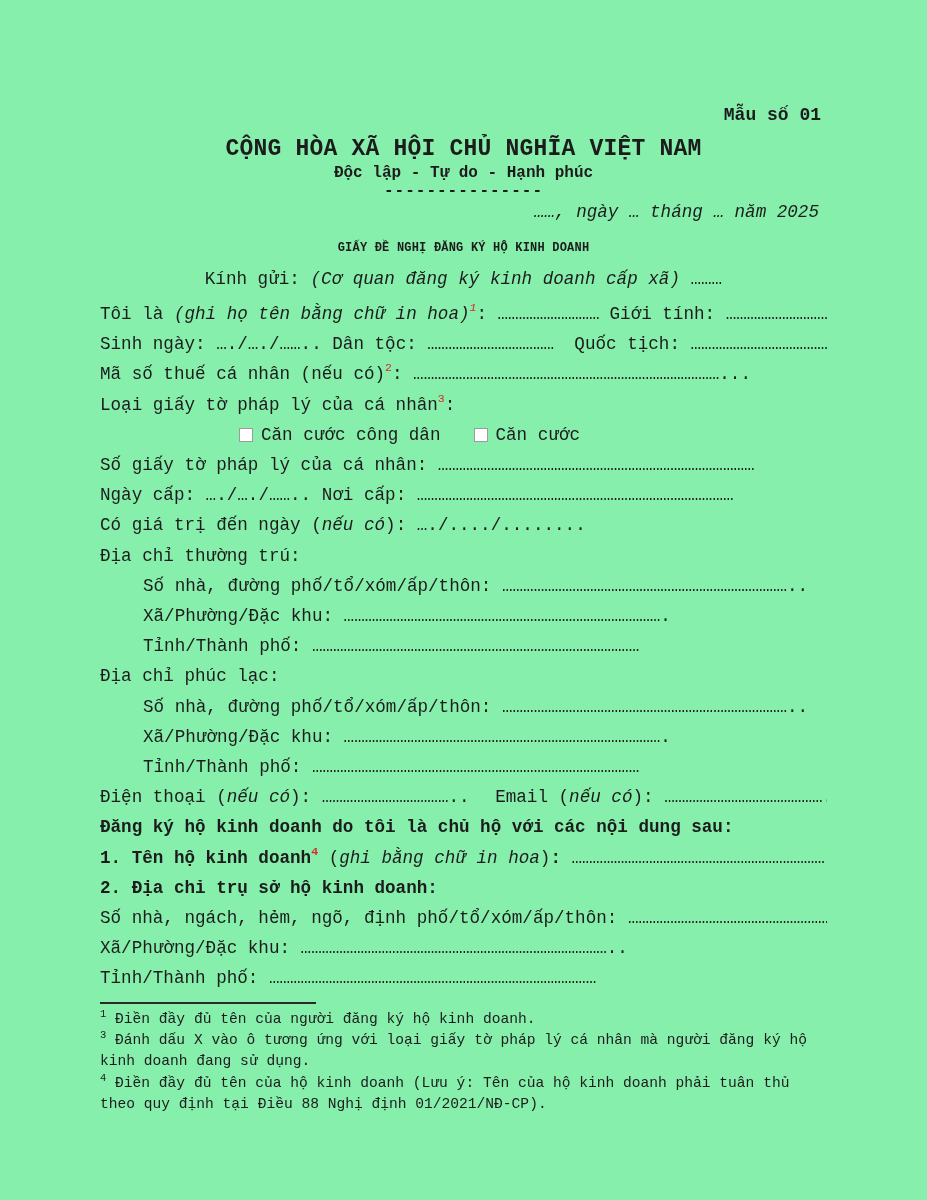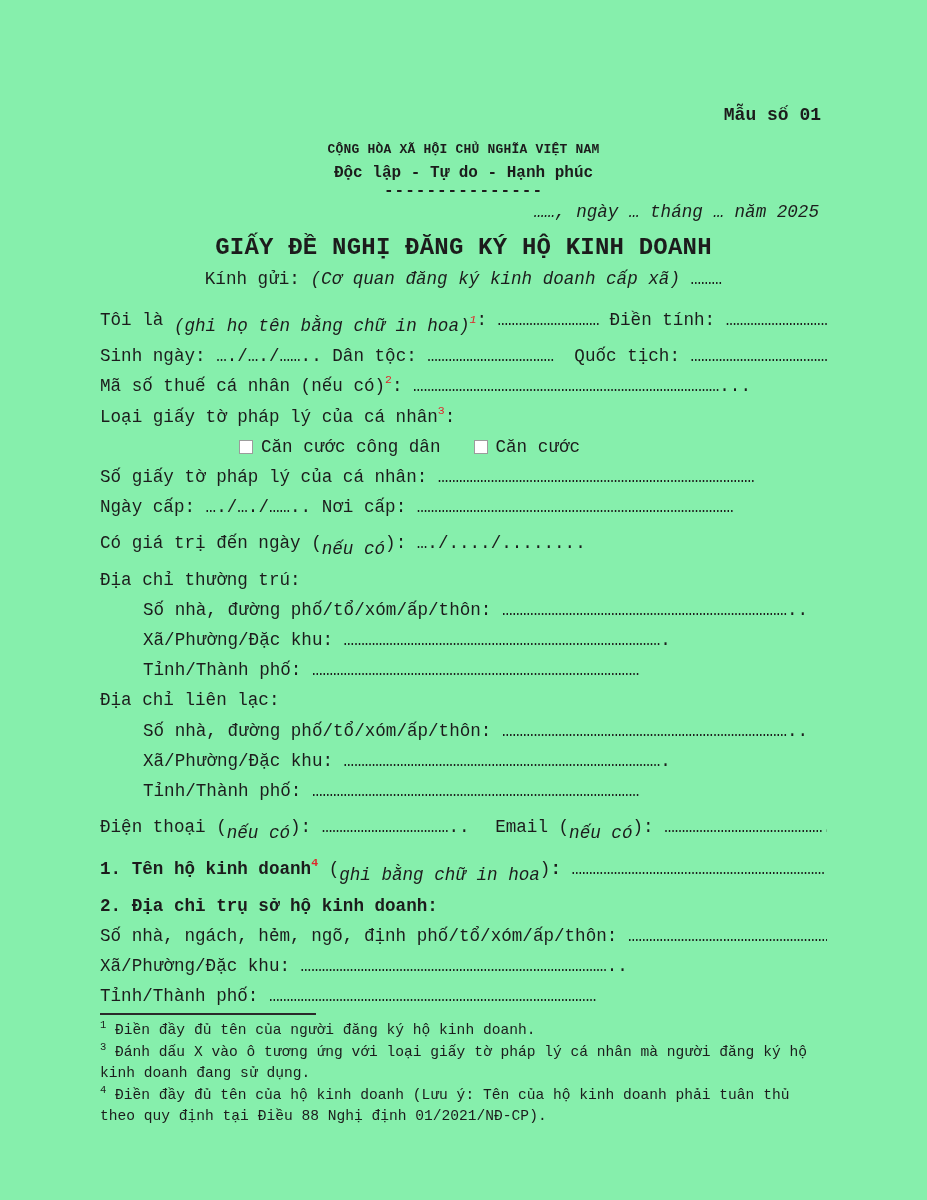--- a/index.html
+++ b/index.html
@@ -8,39 +8,39 @@
     width:927px;height:1200px;
     background:#86efac;
     box-sizing:border-box;
     padding:104px 100px 0 100px;
     font-family:Liberation Mono, monospace;
     font-size:17.6px;
     color:#1c1c1c;
     overflow:hidden;
   }
   .form-number{ text-align:right; font-weight:bold; font-size:18px; line-height:22px; padding-right:6px;}
-  .country{ text-align:center; font-weight:bold; font-size:13px; line-height:23px; margin-top:12px; letter-spacing:.2px;}
+  .country{ text-align:center; font-weight:bold; font-size:23px; line-height:23px; margin-top:12px; letter-spacing:.2px;}
   .motto{ text-align:center; font-weight:bold; font-size:16px; line-height:23px; margin-top:1px;}
   .dashes{ text-align:center; font-weight:bold; font-size:16px; line-height:12px; letter-spacing:1px;}
   .date-line{ text-align:right; font-style:italic; line-height:24px; margin-top:3px; padding-right:8px;}
-  .doc-title{ text-align:center; font-weight:bold; font-size:24px; line-height:26px; margin-top:11px; letter-spacing:.2px;}
+  .doc-title{ text-align:center; font-weight:bold; font-size:12px; line-height:26px; margin-top:11px; letter-spacing:.2px;}
   .salutation{ text-align:center; line-height:26px; margin-top:5px; white-space:pre;}
   .body{ margin-top:7px;}
   .line{ display:flex; white-space:pre; line-height:30.2px; align-items:center;}
   .fill{ flex:1 1 0; overflow:hidden; white-space:pre;}
   .fill-short{ margin-right:62px;}
-  .it{ font-style:italic;margin-top:12px;}
+  .it{ font-style:italic;}
   .b{ font-weight:bold;}
   .ref{ flex:none; color:#e0262a; font-size:11.5px; position:relative; top:-6px;}
   .indent{ padding-left:43px;}
   .cb-row{ padding-left:139px;}
   .cb-group{ display:flex; align-items:center;}
   .cb-group + .cb-group{ margin-left:33px;}
   .checkbox{ width:12px;height:12px; border:1px solid #9c9c9c; margin-right:8px; flex:none; background:#fff;}
-  .footnotes{ margin-top:2px; font-size:14.6px; line-height:21.4px;}
+  .footnotes{ margin-top:8px; font-size:14.6px; line-height:21.4px;}
   .fn-sep{ width:216px; border-top:2px solid #2a2a2a; margin:2px 0 5px 0;}
   .fn-ref{ font-size:10.5px; vertical-align:super; line-height:0;}
 </style>
 </head>
 <body>
 
 <div class="page">
 
   <div class="form-number">Mẫu số 01</div>
   <div class="country">CỘNG HÒA XÃ HỘI CHỦ NGHĨA VIỆT NAM</div>
@@ -52,21 +52,21 @@
   <div class="salutation"><span>Kính gửi: </span><span class="it">(Cơ quan đăng ký kinh doanh cấp xã)</span><span> ………</span></div>
 
   <div class="body">
 
     <div class="line">
       <span>Tôi là </span>
       <span class="it">(ghi họ tên bằng chữ in hoa)</span>
       <span class="ref it">1</span>
       <span>: </span>
       <span class="fill">………………………………………………</span>
-      <span> Điền tính: </span>
+      <span> Giới tính: </span>
       <span class="fill">…………………………..</span>
     </div>
 
     <div class="line">
       <span>Sinh ngày: </span>
       <span>…./…./…….. </span>
       <span>Dân tộc: </span>
       <span class="fill">………………………………</span>
       <span> Quốc tịch: </span>
       <span class="fill">………………………………………</span>
@@ -125,21 +125,21 @@
     <div class="line indent">
       <span>Xã/Phường/Đặc khu: </span>
       <span class="fill">……………………………………………………………………………….</span>
     </div>
     <div class="line indent">
       <span>Tỉnh/Thành phố: </span>
       <span class="fill">…………………………………………………………………………………</span>
     </div>
 
     <div class="line">
-      <span>Địa chỉ liên lạc:</span>
+      <span>Địa chỉ phúc lạc:</span>
     </div>
     <div class="line indent">
       <span>Số nhà, đường phố/tổ/xóm/ấp/thôn: </span>
       <span class="fill">………………………………………………………………………..</span>
     </div>
     <div class="line indent">
       <span>Xã/Phường/Đặc khu: </span>
       <span class="fill">……………………………………………………………………………….</span>
     </div>
     <div class="line indent">
@@ -151,20 +151,23 @@
       <span>Điện thoại (</span>
       <span class="it">nếu có</span>
       <span>): </span>
       <span class="fill">………………………………..</span>
       <span> Email (</span>
       <span class="it">nếu có</span>
       <span>): </span>
       <span class="fill">………………………………………...</span>
     </div>
 
+    <div class="line b">
+      <span>Đăng ký hộ kinh doanh do tôi là chủ hộ với các nội dung sau:</span>
+    </div>
 
     <div class="line">
       <span class="b">1. Tên hộ kinh doanh</span>
       <span class="ref b">4</span>
       <span> (</span>
       <span class="it">ghi bằng chữ in hoa</span>
       <span>)</span>
       <span class="b">: </span>
       <span class="fill">………………………………………………………………</span>
     </div>

